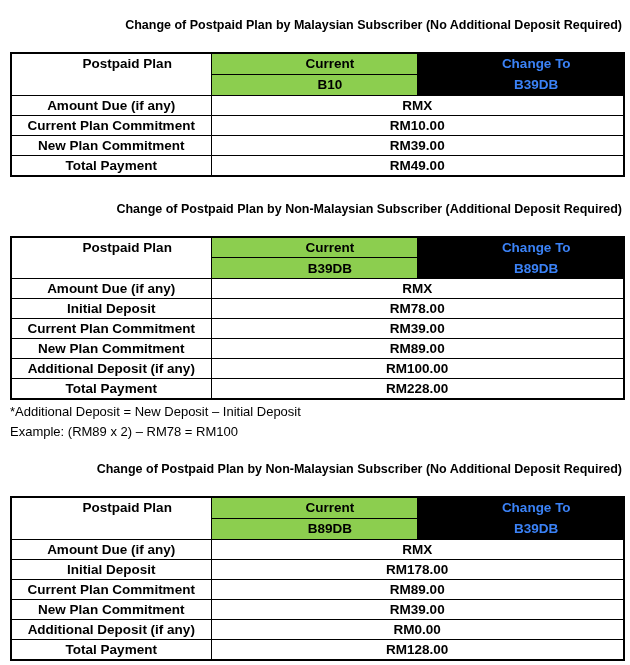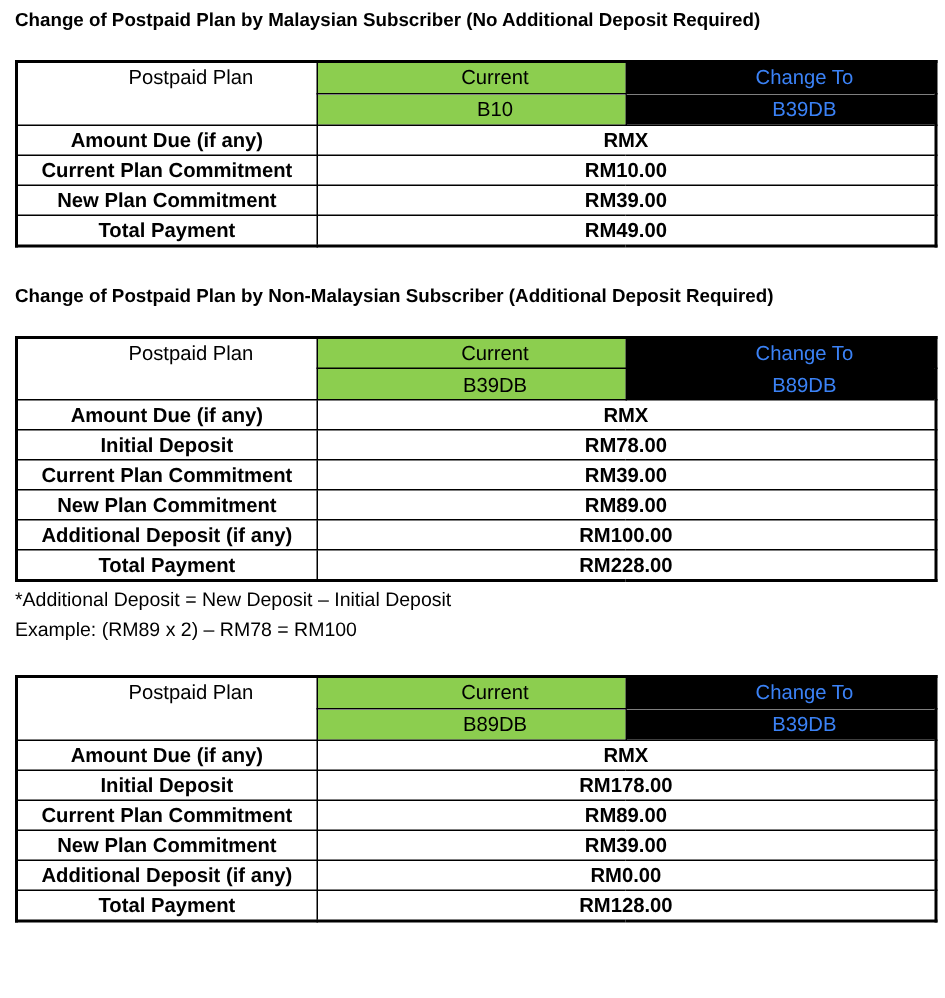--- a/index.html
+++ b/index.html
@@ -15,22 +15,23 @@
     width: 630px;
     height: 665px;
     padding: 6px 8px;
     font-family: "Liberation Sans", sans-serif;
     color: #000;
     overflow: hidden;
   }
   .section-title {
     font-size: 12.5px;
     font-weight: 700;
-    margin: 0 0 19px 2px;
+    margin: 12px 0 19px 2px;
     line-height: 15px;
+    text-align: right;
   }
   .sec2 { margin-top: 25px; }
   .sec3 { margin-top: 22px; }
   .plan-table {
     border-collapse: collapse;
     table-layout: fixed;
     width: 613px;
     margin-left: 2px;
     border: 2px solid #000;
     font-size: 13.5px;
@@ -38,21 +39,21 @@
   .plan-table th, .plan-table td {
     border: 1px solid #000;
     padding: 0 4px;
     text-align: center;
     height: 20px;
     line-height: 19px;
     overflow: hidden;
     white-space: nowrap;
   }
   .plan-table thead th {
-    font-weight: 400;
+    font-weight: 700;
     height: 21px;
     padding-left: 36px;
   }
   .plan-table td { font-weight: 700; }
   .cell-green {
     background: var(--green);
     color: #000;
     margin-left: 42px;
   }
   .cell-black {
@@ -161,20 +162,21 @@
         </tr>
       </tbody>
   </table>
   <div class="notes">
     <p class="note">*Additional Deposit = New Deposit – Initial Deposit</p>
     <p class="note">Example: (RM89 x 2) – RM78 = RM100</p>
   </div>
 </section>
 
 <section class="section sec3">
+  <h2 class="section-title">Change of Postpaid Plan by Non-Malaysian Subscriber (No Additional Deposit Required)</h2>
   <table class="plan-table">
     <colgroup>
       <col style="width:200px">
       <col style="width:206px">
       <col style="width:207px">
     </colgroup>
     <thead>
       <tr>
         <th class="corner-cell" rowspan="2">Postpaid Plan</th>
         <th class="cell-green">Current</th>

